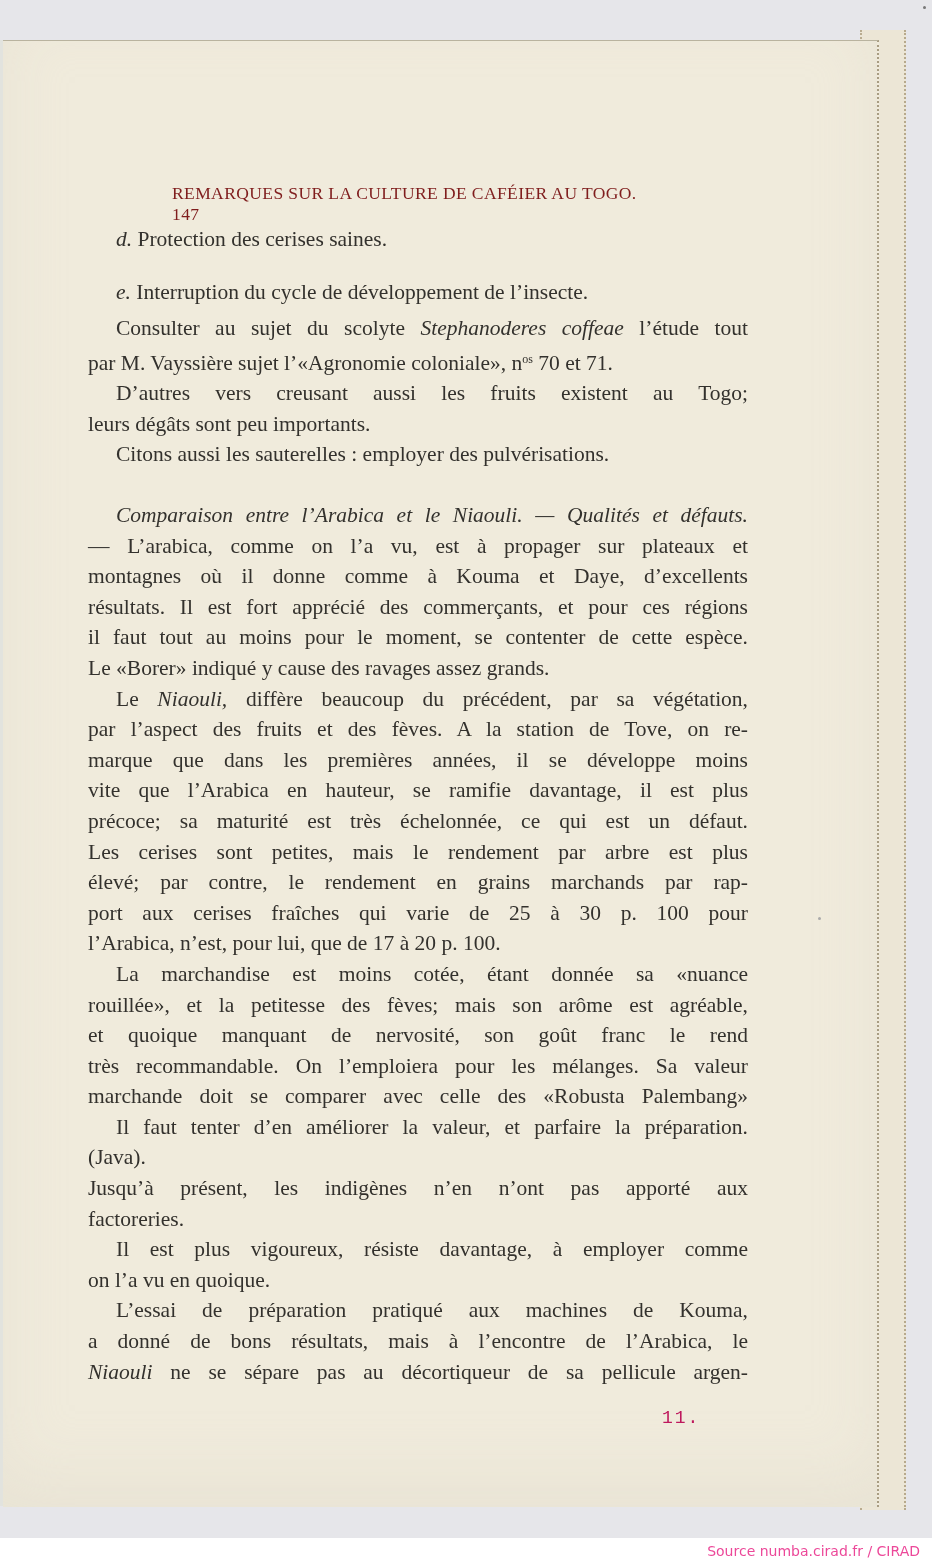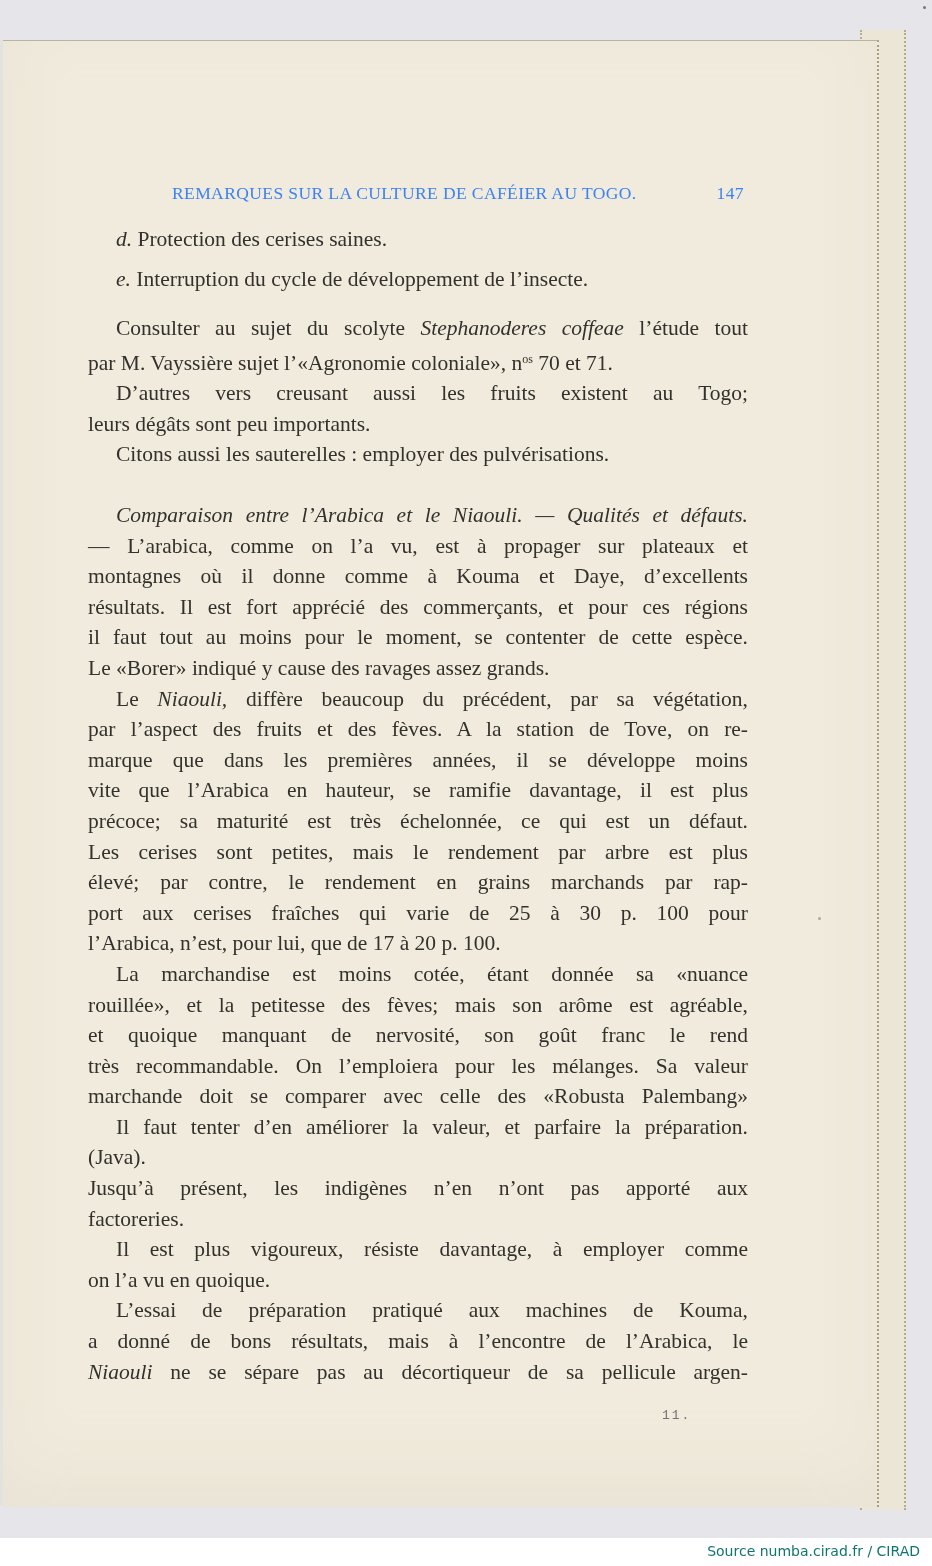--- a/index.html
+++ b/index.html
@@ -25,61 +25,61 @@
   .page {
     position: absolute; left: 3px; top: 40px; width: 874px; height: 1466px;
     background: #f0ebdc;
     border-top: 1px solid #b9b39f;
     border-right: 2px dotted #a89c82;
     box-shadow: inset 0 -30px 60px rgba(220,215,200,0.35);
   }
   .running-head {
     position: absolute; left: 172px; top: 183px; width: 572px;
     display: flex; justify-content: space-between; align-items: baseline;
-    font-size: 17.5px; letter-spacing: 0.4px; color: #3b82f6;
+    font-size: 17.5px; letter-spacing: 0.4px; color: #7f1d1d; flex-direction: column;
   }
   .text {
     position: absolute; left: 88px; width: 660px;
     font-size: 21.5px; line-height: 30.6px; color: #33312d;
     text-align: justify;
   }
   .line { display: block; white-space: nowrap; text-align-last: justify; text-align: justify; }
   .line.last { text-align-last: left; }
   .indent { padding-left: 28px; }
   .item { padding-left: 28px; }
   .it { font-style: italic; }
   sup { font-size: 12px; vertical-align: 7px; font-family: Liberation Serif, serif; }
   .signature {
-    position: absolute; left: 662px; top: 1408px; font-size: 13px; color: #737373; letter-spacing: 2px;
+    position: absolute; left: 662px; top: 1408px; font-size: 18px; color: #be185d; letter-spacing: 2px;
     font-family: "Liberation Mono", monospace;
   }
   .source {
     position: absolute; right: 12px; top: 1543px; font-family: "DejaVu Sans", sans-serif;
-    font-size: 14px; color: #0f766e; margin-left: 24px;
+    font-size: 14px; color: #ec4899; margin-left: 24px;
   }
   .speck { position: absolute; width: 3px; height: 3px; background: #777; border-radius: 50%; }
 </style>
 </head>
 <body>
 
 <div class="backdrop"></div>
 <div class="left-strip"></div>
 <div class="page-under"></div>
 <div class="page"></div>
 
 <div class="speck" style="left:923px;top:6px;"></div>
 <div class="speck" style="left:818px;top:917px;background:#aaa;"></div>
 
 <div class="running-head">
   <span>REMARQUES SUR LA CULTURE DE CAFÉIER AU TOGO.</span>
   <span>147</span>
 </div>
 
 <div class="text" style="top:224px;">
-  <span class="line last item" style="margin-bottom:9px;"><span class="it">d.</span> <span>Protection des cerises saines.</span></span>
+  <span class="line last item" style="margin-bottom:22px;"><span class="it">d.</span> <span>Protection des cerises saines.</span></span>
   <span class="line last item"><span class="it">e.</span> <span>Interruption du cycle de développement de l’insecte.</span></span>
 </div>
 
 <div class="text" style="top:313px;">
   <span class="line indent"><span>Consulter au sujet du scolyte </span><span class="it">Stephanoderes coffeae</span><span> l’étude tout</span></span>
   <span class="line last"><span>par M. Vayssière sujet l’«Agronomie coloniale», n</span><sup>os</sup><span> 70 et 71.</span></span>
   <span class="line indent">D’autres vers creusant aussi les fruits existent au Togo;</span>
   <span class="line last">leurs dégâts sont peu importants.</span>
   <span class="line last indent">Citons aussi les sauterelles : employer des pulvérisations.</span>
 </div>

